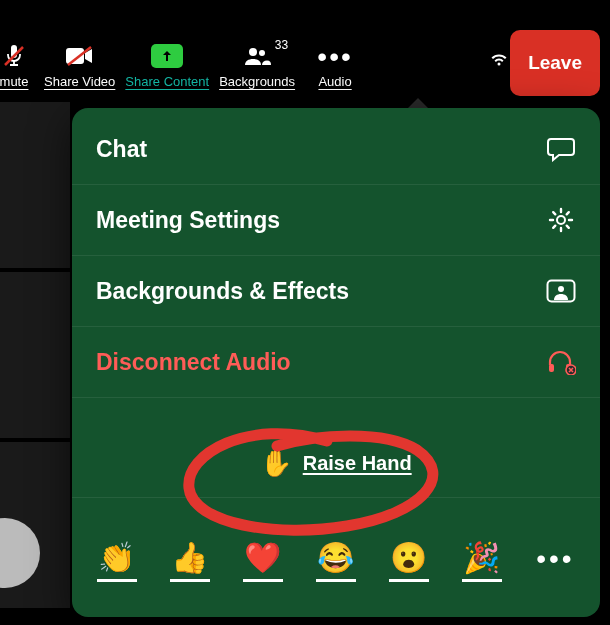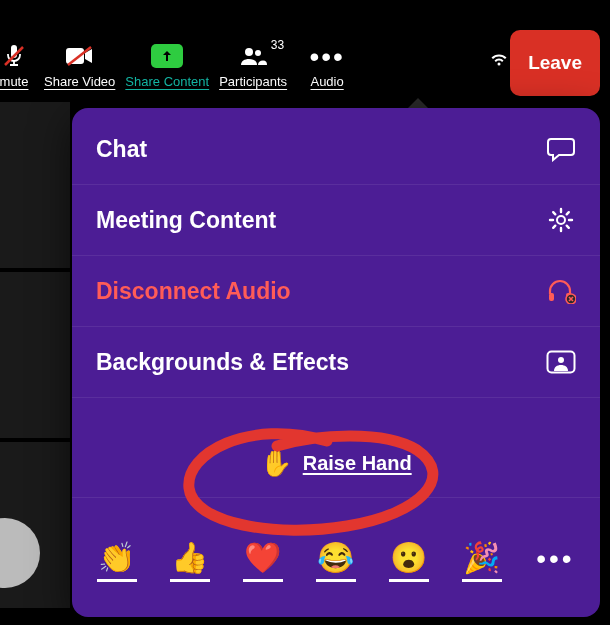--- a/index.html
+++ b/index.html
@@ -24,21 +24,21 @@
   .badge { position: absolute; top: -4px; right: -14px; font-size: 12px; color: #fff; }
   .tb-more-dots { font-size: 28px; letter-spacing: 2px; line-height: 14px; padding-top: 2px;}
   .leave-btn { background: #d93025; color: #fff; border: none; border-radius: 10px; padding: 22px 18px; font-size: 19px; font-weight: 700; cursor: pointer; margin-left: 6px; }
 
   
   .vid-col { position: absolute; top: 100px; left: 0; width: 70px; bottom: 0; }
   .vid-tile { width: 100%; height: 170px; background: #1a1a1a; border-top: 2px solid #000; border-bottom: 2px solid #000; position: relative; }
   .vid-avatar { position: absolute; left: -30px; bottom: 20px; width: 70px; height: 70px; background: #bbb; border-radius: 50%; }
 
   
-  .panel { position: absolute; top: 108px; left: 72px; right: 10px; bottom: 8px; background: #4c1d95; border-radius: 16px; box-shadow: 0 10px 40px rgba(0,0,0,0.6); display: flex; flex-direction: column; padding: 0 0 6px 0; overflow: hidden; gap: 28px; }
+  .panel { position: absolute; top: 108px; left: 72px; right: 10px; bottom: 8px; background: #14532d; border-radius: 16px; box-shadow: 0 10px 40px rgba(0,0,0,0.6); display: flex; flex-direction: column; padding: 0 0 6px 0; overflow: hidden; gap: 28px; }
   .panel-arrow { position: absolute; top: 98px; left: 406px; width: 0; height: 0; border-left: 12px solid transparent; border-right: 12px solid transparent; border-bottom: 12px solid #2b2b2b; }
 
   .menu-list { padding: 6px 0 0 0; }
   .menu-item { display: flex; align-items: center; justify-content: space-between; padding: 20px 24px; border-bottom: 1px solid rgba(255,255,255,0.08); cursor: pointer; }
   .menu-item:last-of-type { border-bottom: 1px solid rgba(255,255,255,0.08); }
   .menu-label { font-size: 23px; font-weight: 600; }
   .menu-item.danger .menu-label { color: #ff5c57; }
   .menu-icon { width: 30px; height: 30px; display: flex; align-items: center; justify-content: center; }
 
   .raise-row { display: flex; align-items: center; justify-content: center; gap: 10px; padding: 22px 0 18px 0; border-bottom: 1px solid rgba(255,255,255,0.08); cursor: pointer; position: relative; }
@@ -112,21 +112,21 @@
     <div class="tb-item">
       <span class="tb-icon">
         <svg width="30" height="22" viewBox="0 0 30 22">
             <circle cx="11" cy="7" r="4" fill="#fff"></circle>
             <circle cx="20" cy="8" r="3" fill="#fff"></circle>
             <path d="M3 20c0-4 3.5-6 8-6s8 2 8 6H3z" fill="#fff"></path>
             <path d="M20 20c0-3 2-4.5 5-4.5s4 1.5 4 4.5h-9z" fill="#fff"></path>
           </svg>
         <span class="badge">33</span>
       </span>
-      <span class="tb-label">Participants</span>
+      <span class="tb-label">Backgrounds</span>
     </div>
     <div class="tb-item">
       <span class="tb-icon tb-more-dots">•••</span>
       <span class="tb-label">Audio</span>
     </div>
   </div>
   <button class="leave-btn">Leave</button>
 </div>
 
 <div class="vid-col">
@@ -143,47 +143,47 @@
   <div class="menu-list">
     <div class="menu-item">
       <span class="menu-label">Chat</span>
       <span class="menu-icon">
         <svg width="28" height="26" viewBox="0 0 28 26">
             <path d="M4 3h20a3 3 0 013 3v10a3 3 0 01-3 3H12l-6 5v-5H4a3 3 0 01-3-3V6a3 3 0 013-3z" fill="none" stroke="#fff" stroke-width="2"></path>
           </svg>
       </span>
     </div>
     <div class="menu-item">
-      <span class="menu-label">Meeting Content</span>
+      <span class="menu-label">Meeting Settings</span>
       <span class="menu-icon">
         <svg width="28" height="28" viewBox="0 0 28 28">
             <circle cx="14" cy="14" r="4" fill="none" stroke="#fff" stroke-width="2"></circle>
             <path d="M14 3v3M14 22v3M25 14h-3M6 14H3M21.8 6.2l-2.1 2.1M8.3 19.7l-2.1 2.1M21.8 21.8l-2.1-2.1M8.3 8.3L6.2 6.2" stroke="#fff" stroke-width="2.4" stroke-linecap="round"></path>
+          </svg>
+      </span>
+    </div>
+    <div class="menu-item">
+      <span class="menu-label">Backgrounds &amp; Effects</span>
+      <span class="menu-icon">
+        <svg width="30" height="24" viewBox="0 0 30 24">
+            <rect x="1.5" y="1.5" width="27" height="21" rx="4" fill="none" stroke="#fff" stroke-width="2"></rect>
+            <circle cx="15" cy="10" r="3" fill="#fff"></circle>
+            <path d="M8 21c0-4 3-6 7-6s7 2 7 6" fill="#fff"></path>
           </svg>
       </span>
     </div>
     <div class="menu-item danger">
       <span class="menu-label">Disconnect Audio</span>
       <span class="menu-icon">
         <svg width="30" height="26" viewBox="0 0 30 26">
             <path d="M4 16v-3a10 10 0 0120 0v3" fill="none" stroke="#ff5c57" stroke-width="2.2"></path>
             <rect x="3" y="15" width="5" height="8" rx="2" fill="#ff5c57"></rect>
             <rect x="20" y="15" width="5" height="8" rx="2" fill="#ff5c57"></rect>
             <circle cx="25" cy="21" r="5" fill="#2b2b2b" stroke="#ff5c57" stroke-width="1.6"></circle>
             <path d="M23 19l4 4M27 19l-4 4" stroke="#ff5c57" stroke-width="1.6"></path>
-          </svg>
-      </span>
-    </div>
-    <div class="menu-item">
-      <span class="menu-label">Backgrounds &amp; Effects</span>
-      <span class="menu-icon">
-        <svg width="30" height="24" viewBox="0 0 30 24">
-            <rect x="1.5" y="1.5" width="27" height="21" rx="4" fill="none" stroke="#fff" stroke-width="2"></rect>
-            <circle cx="15" cy="10" r="3" fill="#fff"></circle>
-            <path d="M8 21c0-4 3-6 7-6s7 2 7 6" fill="#fff"></path>
           </svg>
       </span>
     </div>
   </div>
 
   <div class="raise-row">
     <span class="raise-emoji">✋</span>
     <span class="raise-label">Raise Hand</span>
   </div>
 

